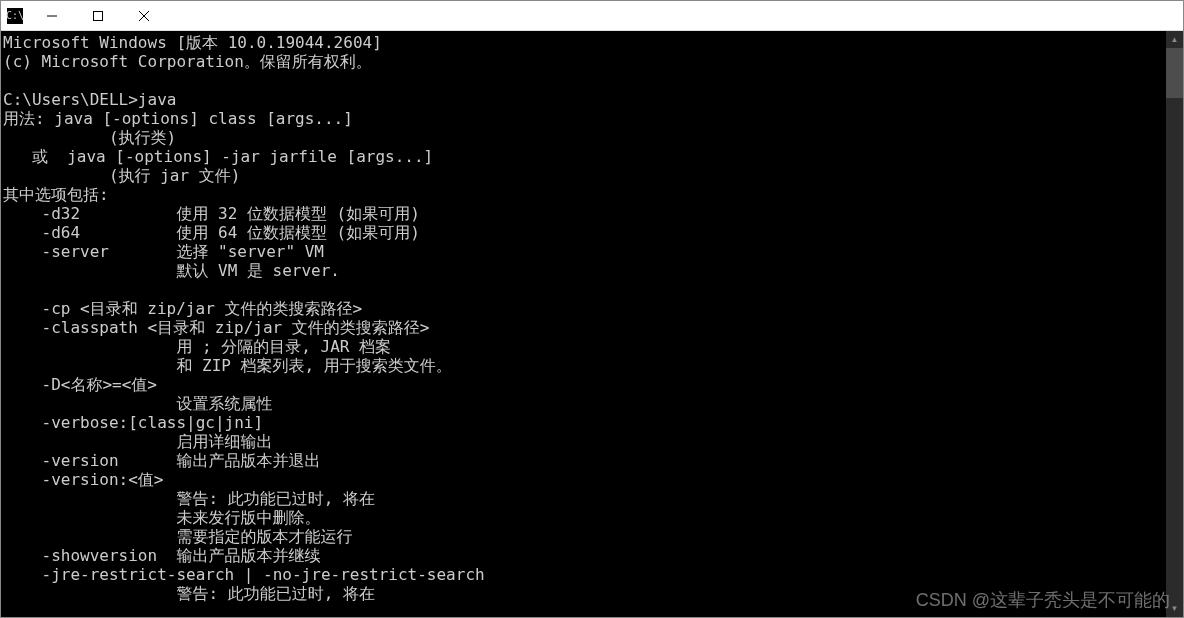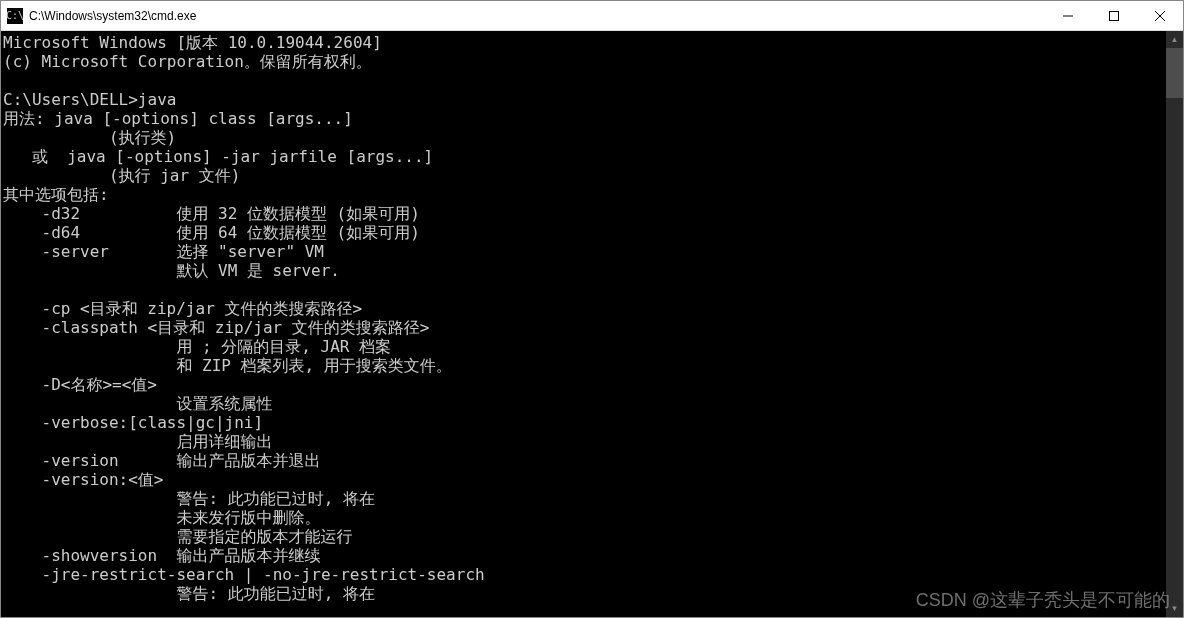--- a/index.html
+++ b/index.html
@@ -118,21 +118,20 @@
       font-family: sans-serif;
       pointer-events: none;
     }
   </style>
 </head>
 <body>
 
 <div class="window">
   <div class="titlebar">
     <div class="titlebar-icon">C:\</div>
-    <div class="titlebar-title">C:\Windows\system32\cmd.exe</div>
     <div class="titlebar-controls">
       <div class="titlebar-btn">
         <svg viewBox="0 0 10 10">
             <line x1="0" y1="5" x2="10" y2="5" stroke="#000" stroke-width="1"></line>
           </svg>
       </div>
       <div class="titlebar-btn">
         <svg viewBox="0 0 10 10">
             <rect x="0.5" y="0.5" width="9" height="9" fill="none" stroke="#000" stroke-width="1"></rect>
           </svg>

